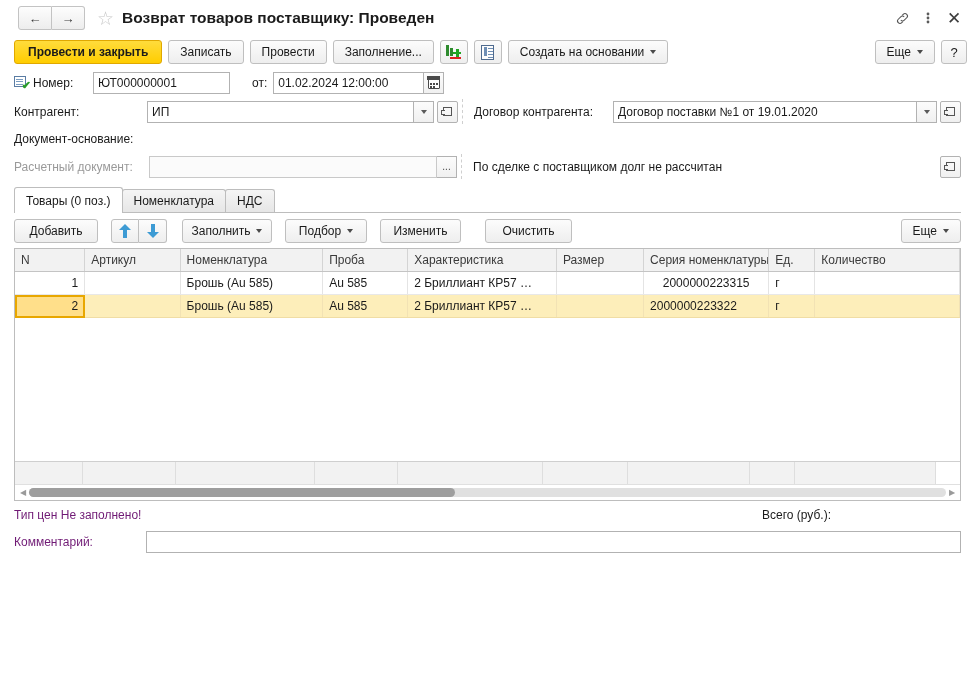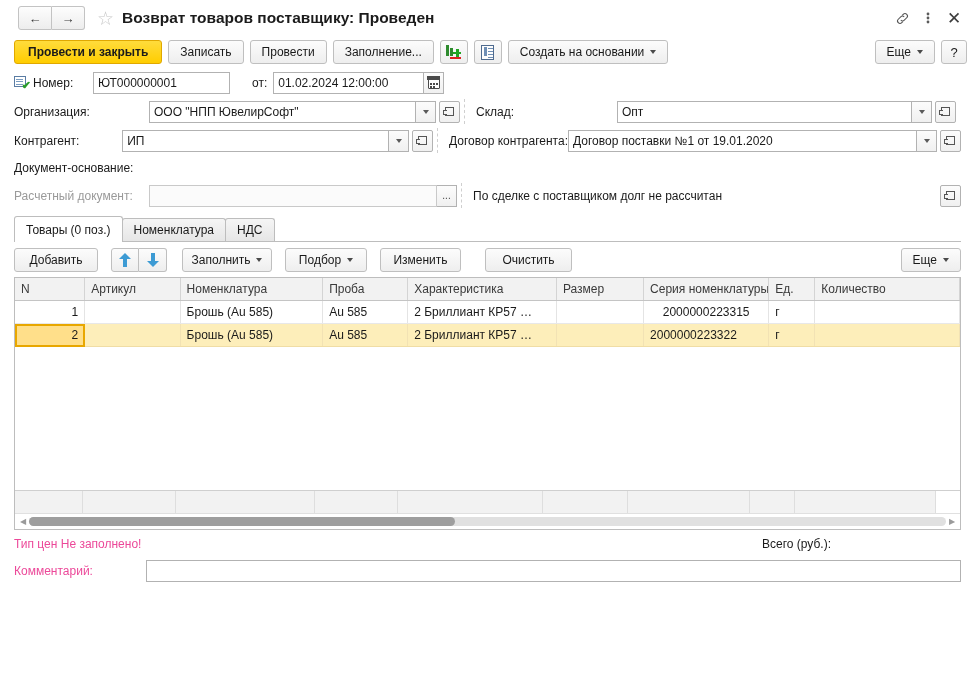--- a/index.html
+++ b/index.html
@@ -414,21 +414,21 @@
     cursor: grab;
   }
 
   
   .footer { padding: 0 14px; }
   .foot-row {
     display: flex;
     align-items: center;
     height: 27px;
   }
-  .foot-lbl { font-size: 12px; color: #ec4899; white-space: nowrap; }
+  .foot-lbl { font-size: 12px; color: #701a75; white-space: nowrap; }
   .link {
     color: #1c4ea8;
     text-decoration: underline;
     font-size: 12px;
     cursor: pointer;
   }
   .totals-lbl {
     font-size: 12px;
     color: #1a1a1a;
     text-align: right;
@@ -519,59 +519,36 @@
     <div class="field" style="width:137px">ЮТ000000001</div>
     <span class="lbl" style="margin:0 6px 0 22px">от:</span>
     <div class="fieldgrp">
       <div class="field" style="width:151px">01.02.2024 12:00:00</div>
       <div class="fbtn">
         <span class="ico-cal"></span>
       </div>
     </div>
   </div>
 
-  <div class="row">
-    <span class="lbl" style="width:135px">Организация:</span>
-    <div class="fieldgrp">
-      <div class="field" style="width:267px">ООО "НПП ЮвелирСофт"</div>
-      <div class="fbtn">
-          <span class="dcaret"></span>
-        </div>
-      <div class="sel-btn">
-          <span class="ico-open"></span>
-        </div>
-    </div>
-    <div class="vsep"></div>
-    <span class="lbl" style="width:141px">Склад:</span>
-    <div class="fieldgrp">
-      <div class="field" style="width:295px">Опт</div>
-      <div class="fbtn">
-          <span class="dcaret"></span>
-        </div>
-      <div class="sel-btn">
-          <span class="ico-open"></span>
-        </div>
-    </div>
-  </div>
 
   <div class="row">
     <span class="lbl" style="width:135px">Контрагент:</span>
     <div class="fieldgrp">
       <div class="field" style="width:267px">ИП</div>
       <div class="fbtn">
           <span class="dcaret"></span>
         </div>
       <div class="sel-btn">
           <span class="ico-open"></span>
         </div>
     </div>
     <div class="vsep"></div>
     <span class="lbl" style="width:141px">Договор контрагента:</span>
     <div class="fieldgrp">
-      <div class="field" style="width:349px">Договор поставки №1 от 19.01.2020</div>
+      <div class="field" style="width:304px">Договор поставки №1 от 19.01.2020</div>
       <div class="fbtn">
           <span class="dcaret"></span>
         </div>
       <div class="sel-btn">
           <span class="ico-open"></span>
         </div>
     </div>
   </div>
 
   <div class="row" style="height:26px">

